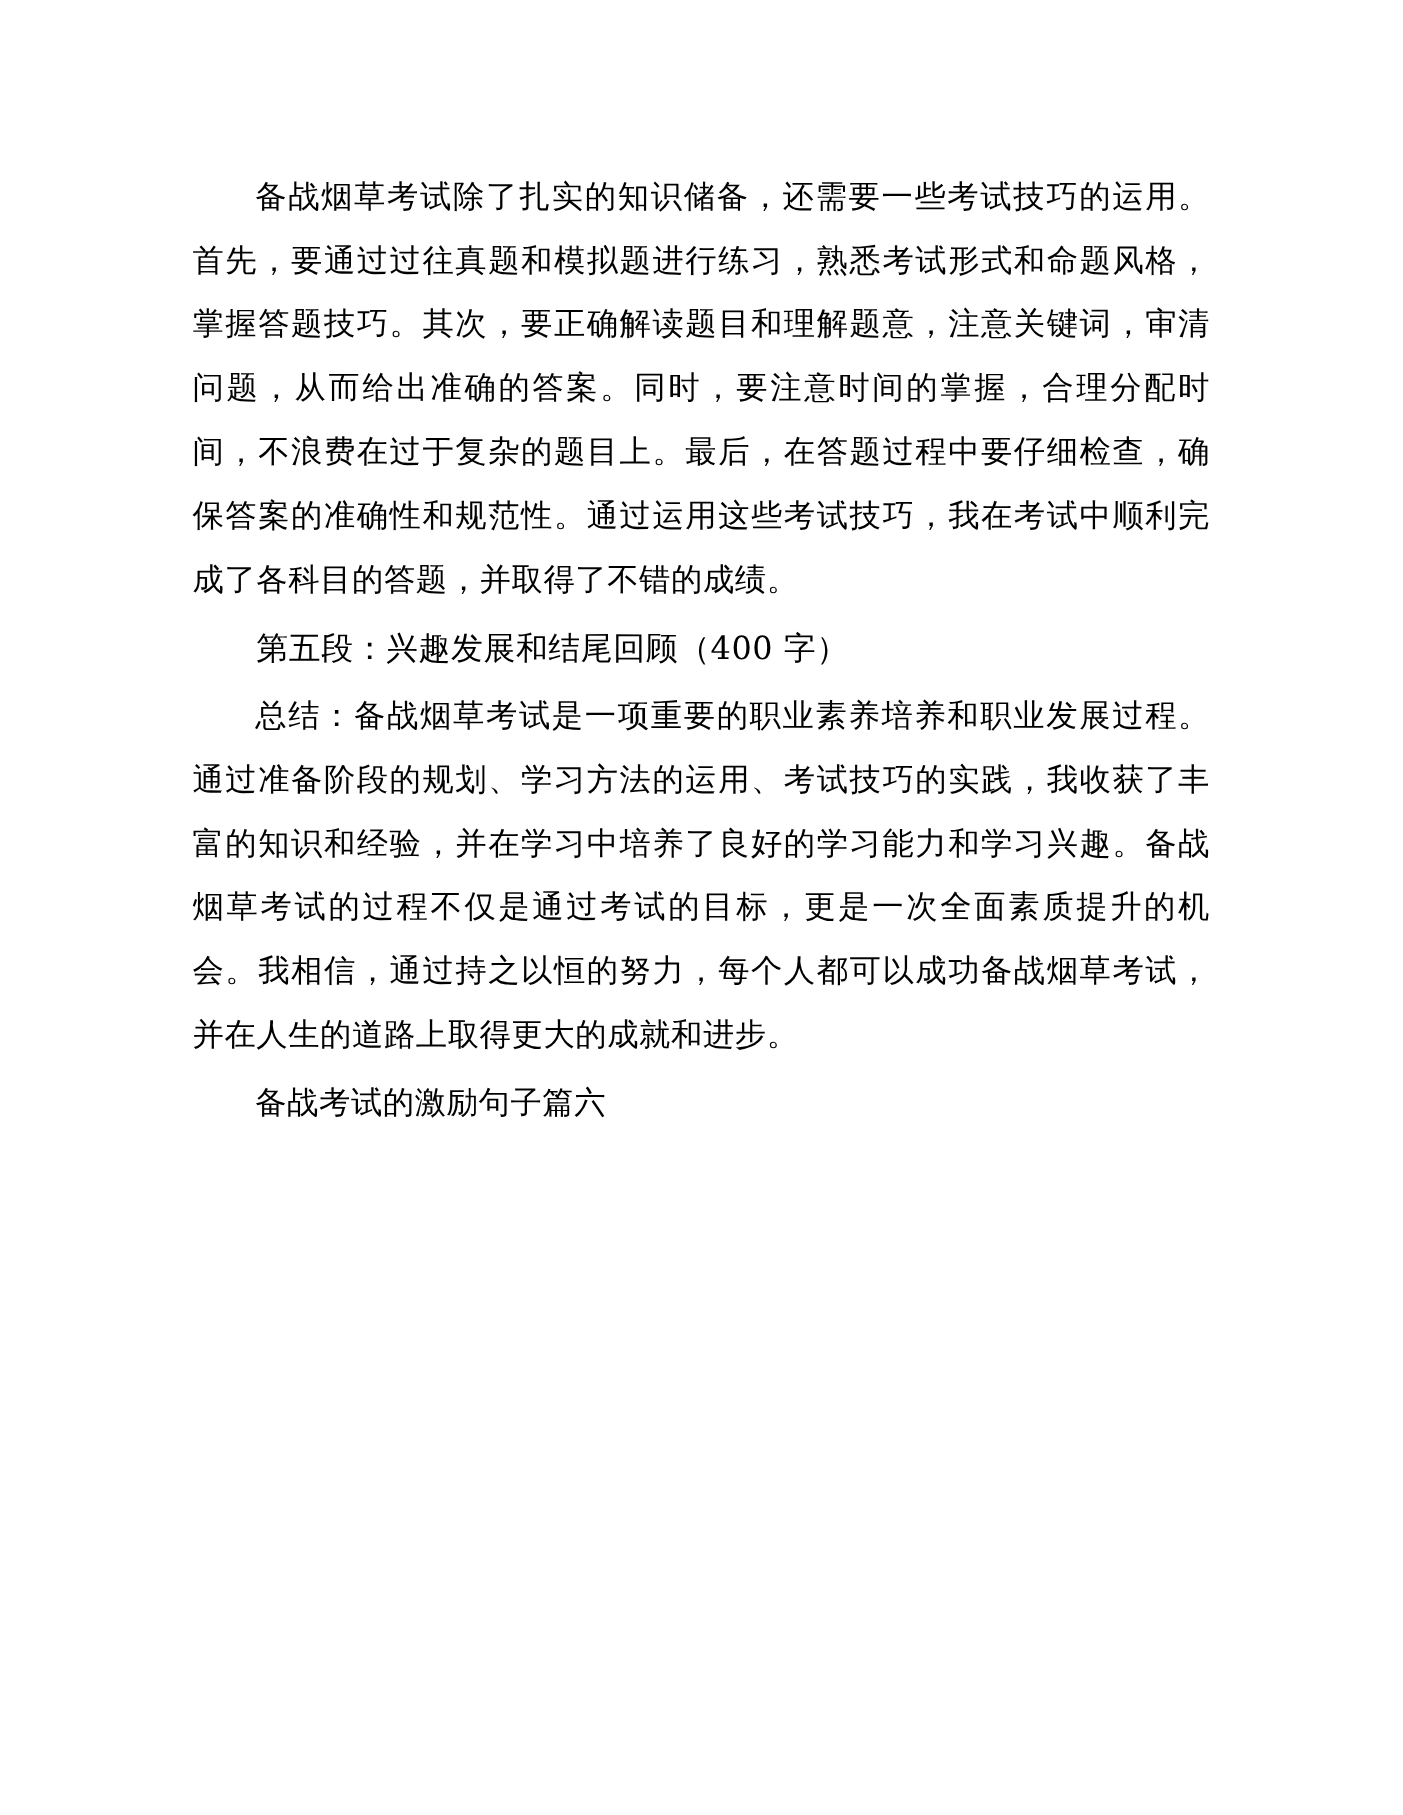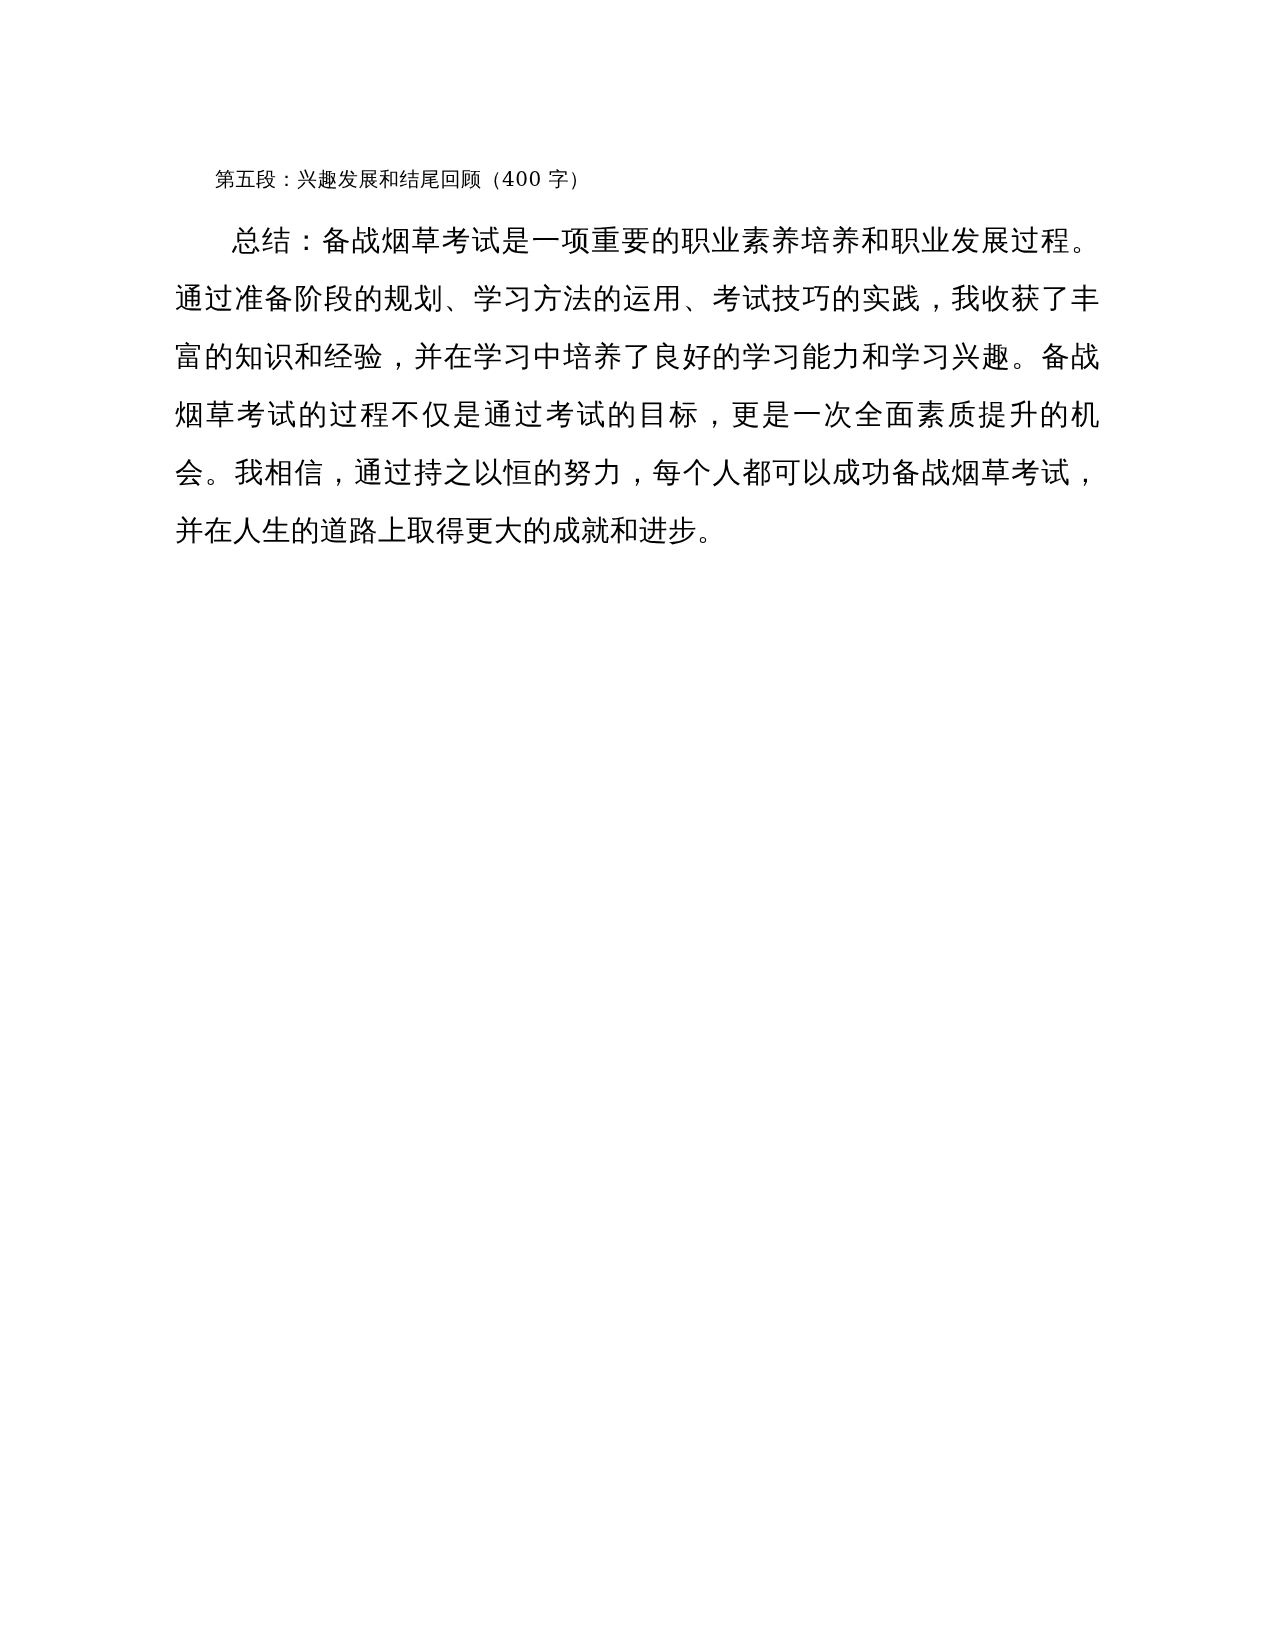--- a/index.html
+++ b/index.html
@@ -29,42 +29,44 @@
     line-height: 58px;
     text-align: justify;
     text-justify: inter-ideograph;
     text-indent: 2em;
     letter-spacing: 0.5px;
     word-break: break-all;
     font-weight: 400;
   }
   p.heading-line {
     margin: 0 0 4px 0;
-    font-size: 20px;
+    font-size: 29px;
     line-height: 58px;
     text-indent: 2em;
     letter-spacing: 0.5px;
     font-weight: 400;
   }
   p.last-line {
     margin: 0;
     font-size: 28.5px;
     line-height: 58px;
     text-indent: 2em;
     letter-spacing: 0.5px;
     font-weight: 400;
   }
 </style>
 </head>
 <body>
 
 <div class="page">
   <div class="doc-body">
 
+    <p class="para">备战烟草考试除了扎实的知识储备，还需要一些考试技巧的运用。首先，要通过过往真题和模拟题进行练习，熟悉考试形式和命题风格，掌握答题技巧。其次，要正确解读题目和理解题意，注意关键词，审清问题，从而给出准确的答案。同时，要注意时间的掌握，合理分配时间，不浪费在过于复杂的题目上。最后，在答题过程中要仔细检查，确保答案的准确性和规范性。通过运用这些考试技巧，我在考试中顺利完成了各科目的答题，并取得了不错的成绩。</p>
 
     <p class="heading-line">第五段：兴趣发展和结尾回顾（400 字）</p>
 
 
     <p class="para">总结：备战烟草考试是一项重要的职业素养培养和职业发展过程。通过准备阶段的规划、学习方法的运用、考试技巧的实践，我收获了丰富的知识和经验，并在学习中培养了良好的学习能力和学习兴趣。备战烟草考试的过程不仅是通过考试的目标，更是一次全面素质提升的机会。我相信，通过持之以恒的努力，每个人都可以成功备战烟草考试，并在人生的道路上取得更大的成就和进步。</p>
 
+    <p class="last-line">备战考试的激励句子篇六</p>
 
   </div>
 </div>
 
 </body></html>

